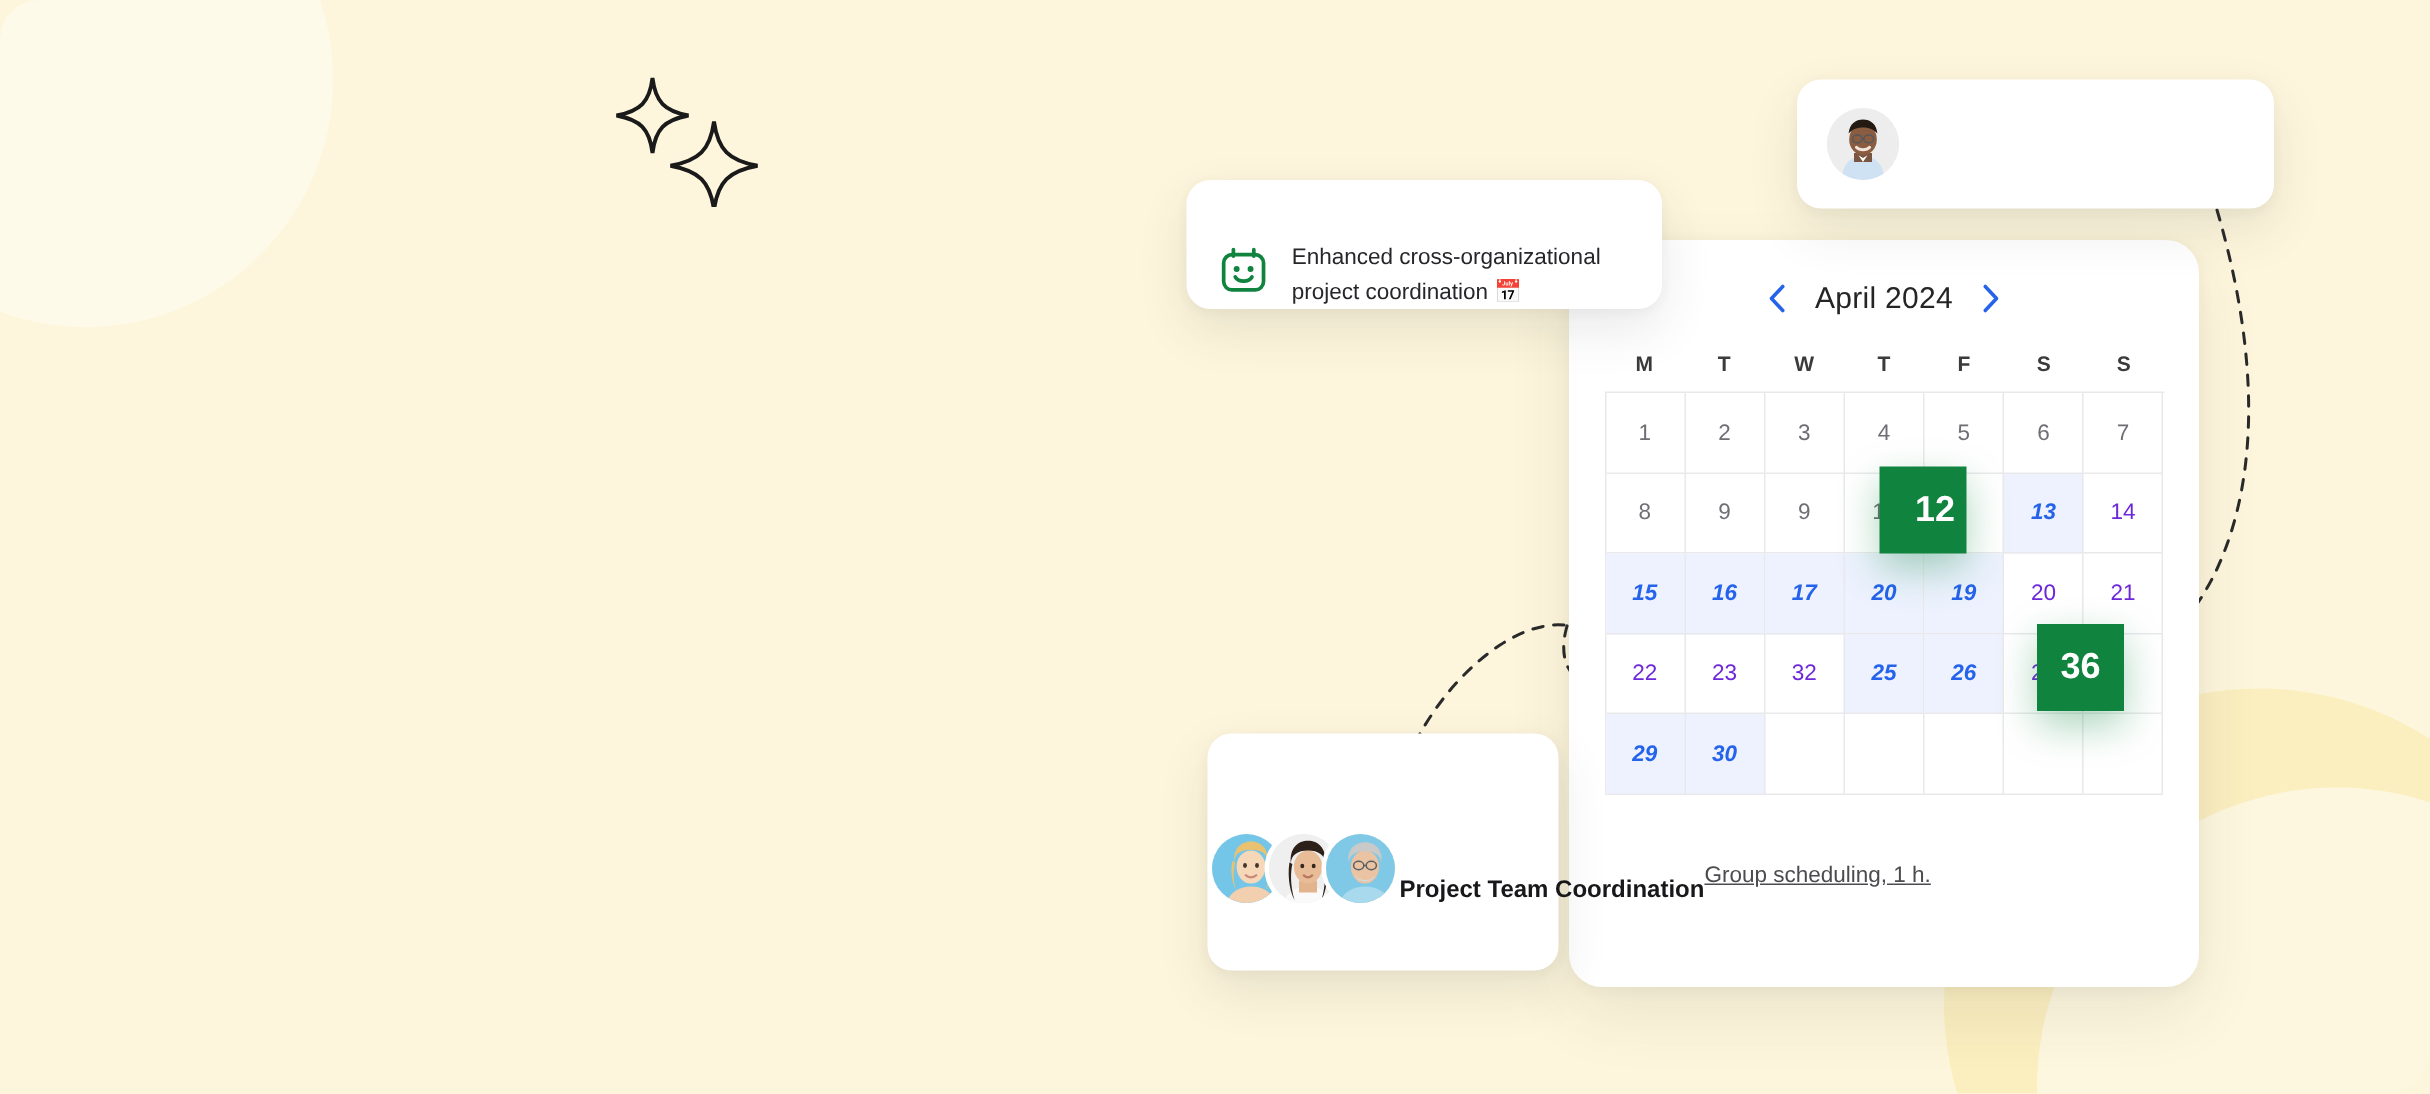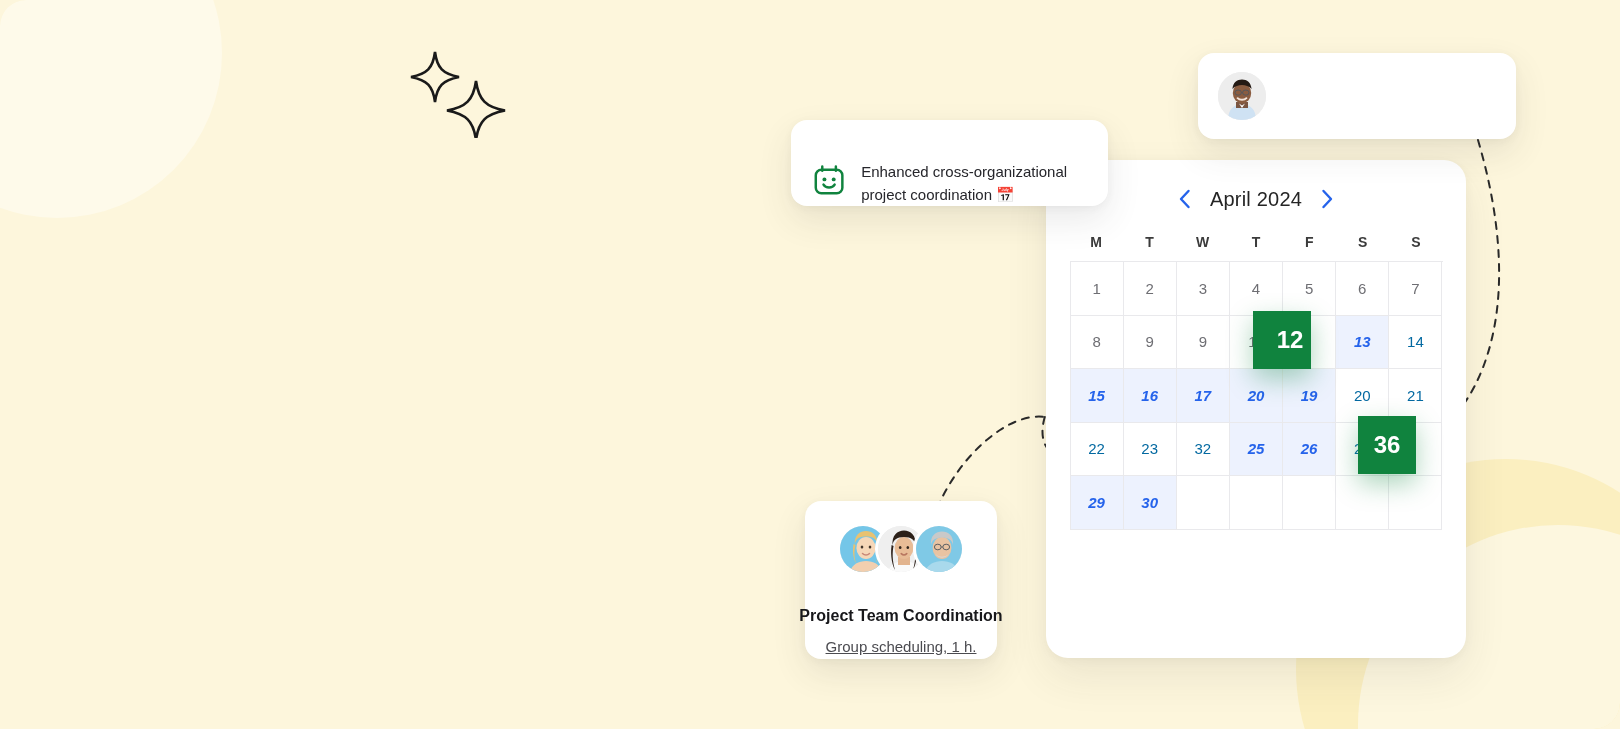--- a/index.html
+++ b/index.html
@@ -67,21 +67,21 @@
   }
   #day-grid {
     display: grid; grid-template-columns: repeat(7, 1fr);
     grid-template-rows: repeat(5, 53.5px);
     width: 373px; margin: 0 auto;
     border-top: 1px solid #E9E9EC; border-left: 1px solid #E9E9EC;
   }
   .day {
     border-right: 1px solid #E9E9EC; border-bottom: 1px solid #E9E9EC;
     display: flex; align-items: center; justify-content: center;
-    font-size: 15px; color: #0369a1; position: relative;
+    font-size: 15px; color: #6d28d9; position: relative;
   }
   .day.muted { color: #6E6E73; }
   .day.avail { color: #2563EB; font-weight: 700; background: #EDF2FE; font-style: italic; }
   .day.empty { color: transparent; }
 
   
   .day-badge {
     position: absolute; width: 58px; height: 58px;
     background: #10833E; color: #FFFFFF;
     display: flex; align-items: center; justify-content: center;
@@ -109,24 +109,23 @@
   .card-title { font-size: 15px; font-weight: 700; color: #18181B; line-height: 1.35; white-space: nowrap; }
   .card-sub   { font-size: 15px; font-weight: 400; color: #4B4B50; line-height: 1.4; white-space: nowrap; }
 
   #card-enhanced {
     left: 791px; top: 120px; width: 317px; height: 86px;
     display: flex; align-items: flex-end; gap: 16px; padding: 0 22px;
   }
   #card-enhanced .msg { font-size: 15px; color: #26262B; line-height: 1.5; }
 
   #card-team {
-    left: 805px; top: 489px; width: 192px; height: 158px;
-    display: flex; flex-direction: column; align-items: center;
+    left: 805px; top: 489px; width: 234px; height: 158px;
+    display: flex; flex-direction: row; align-items: center;
     padding-top: 22px;
-    margin-top: 12px;
   }
   .avatar-stack { display: flex; align-items: center; height: 52px; }
   .avatar-stack .avatar-circle {
     width: 52px; height: 52px; flex: 0 0 52px;
     border: 3px solid #FFFFFF; margin-left: -14px;
   }
   .avatar-stack .avatar-circle:first-child { margin-left: 0; }
   #card-team .card-title { margin-top: 30px; font-size: 16px; }
   #card-team .card-sub { margin-top: 9px; font-size: 15px; text-decoration: underline; }
 </style>

